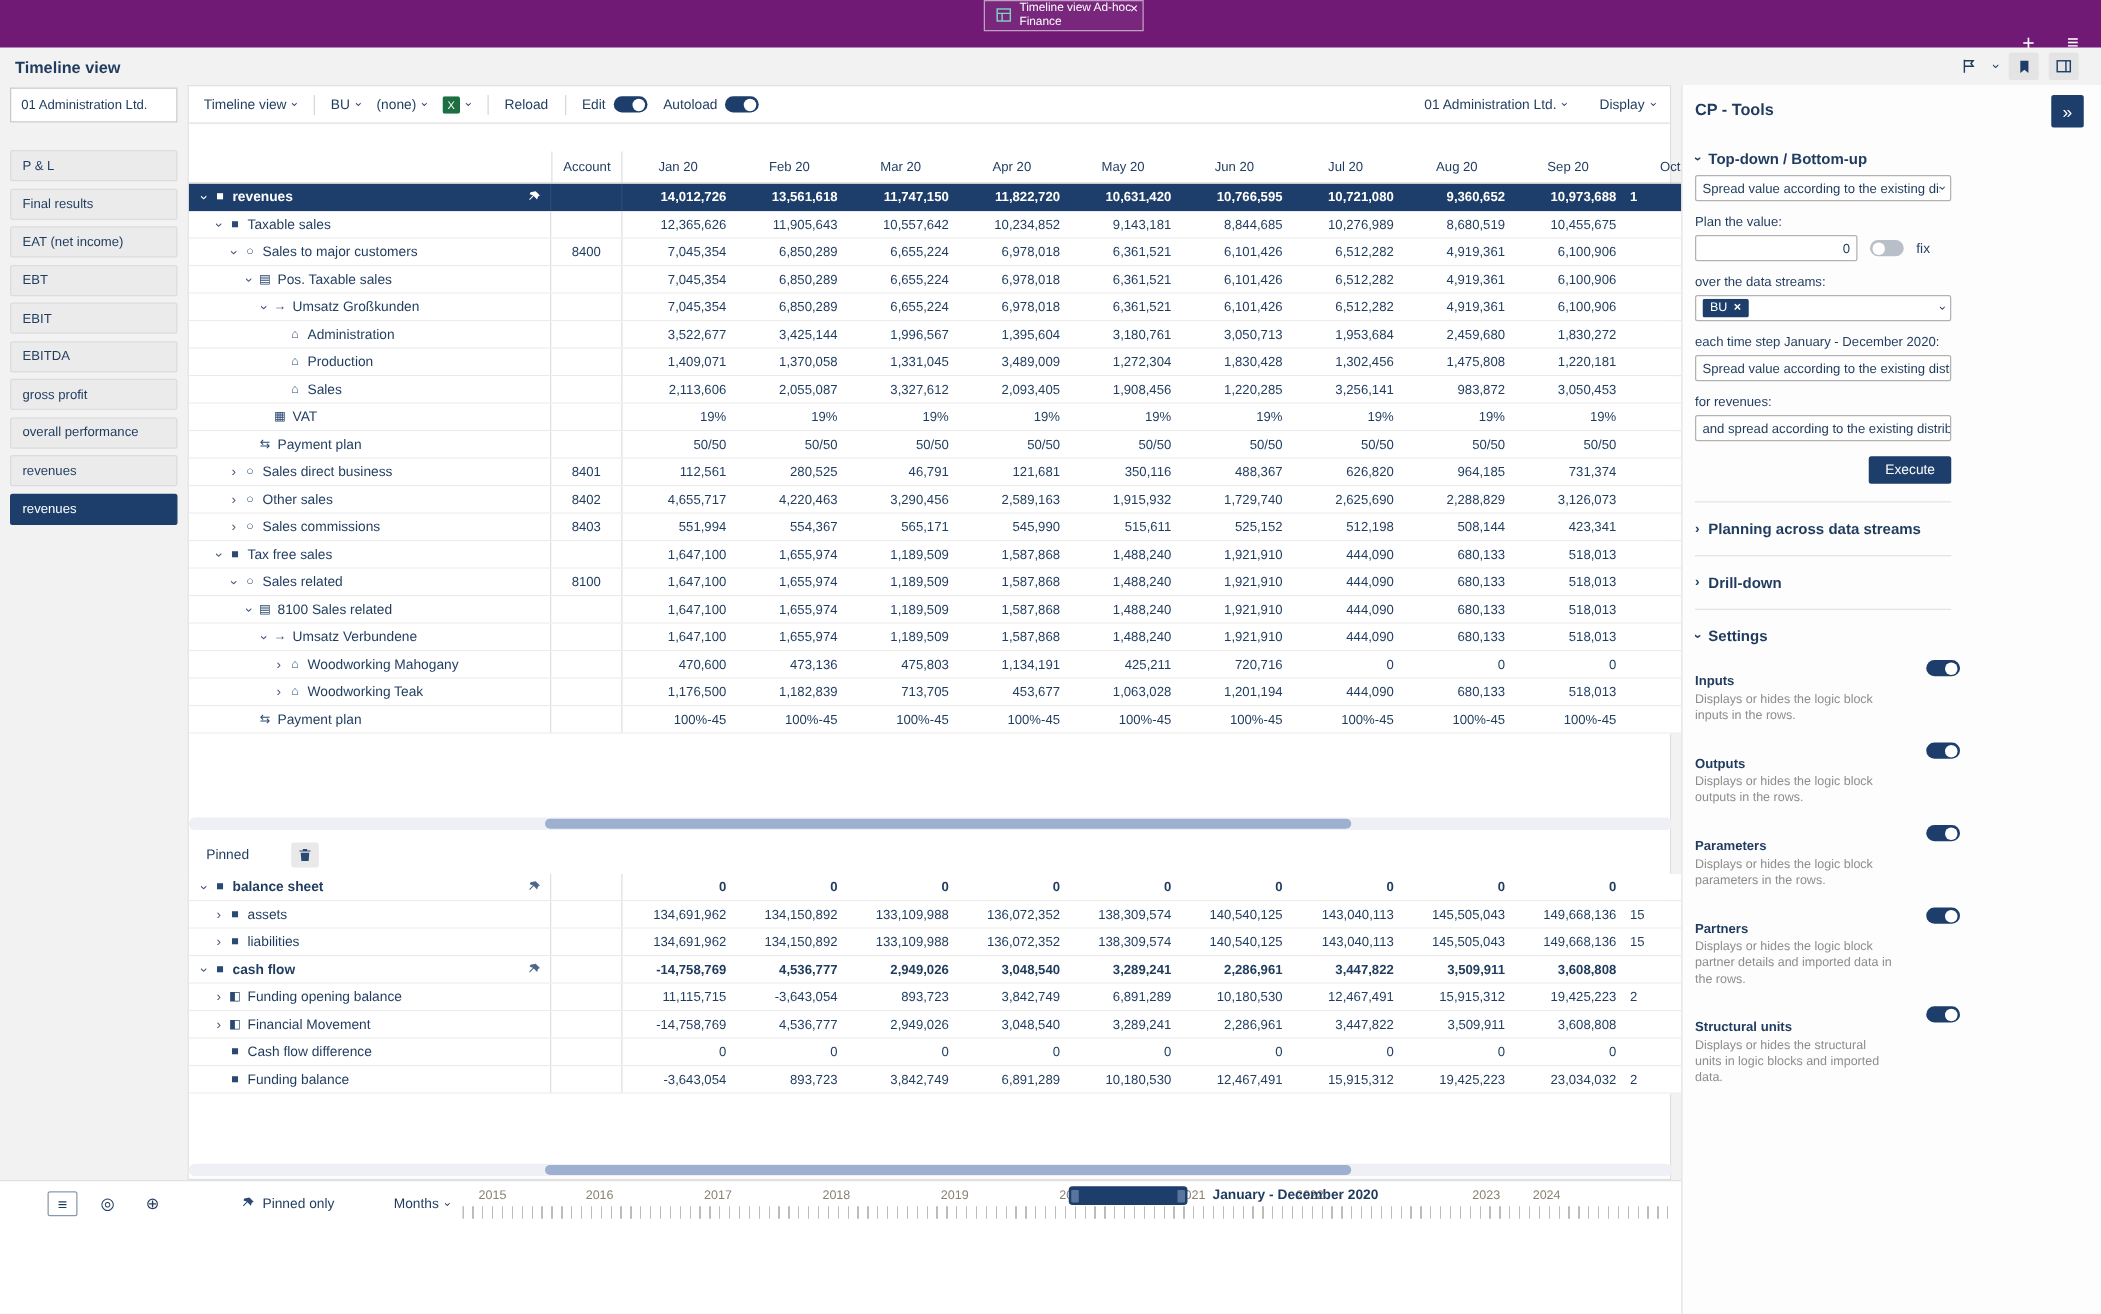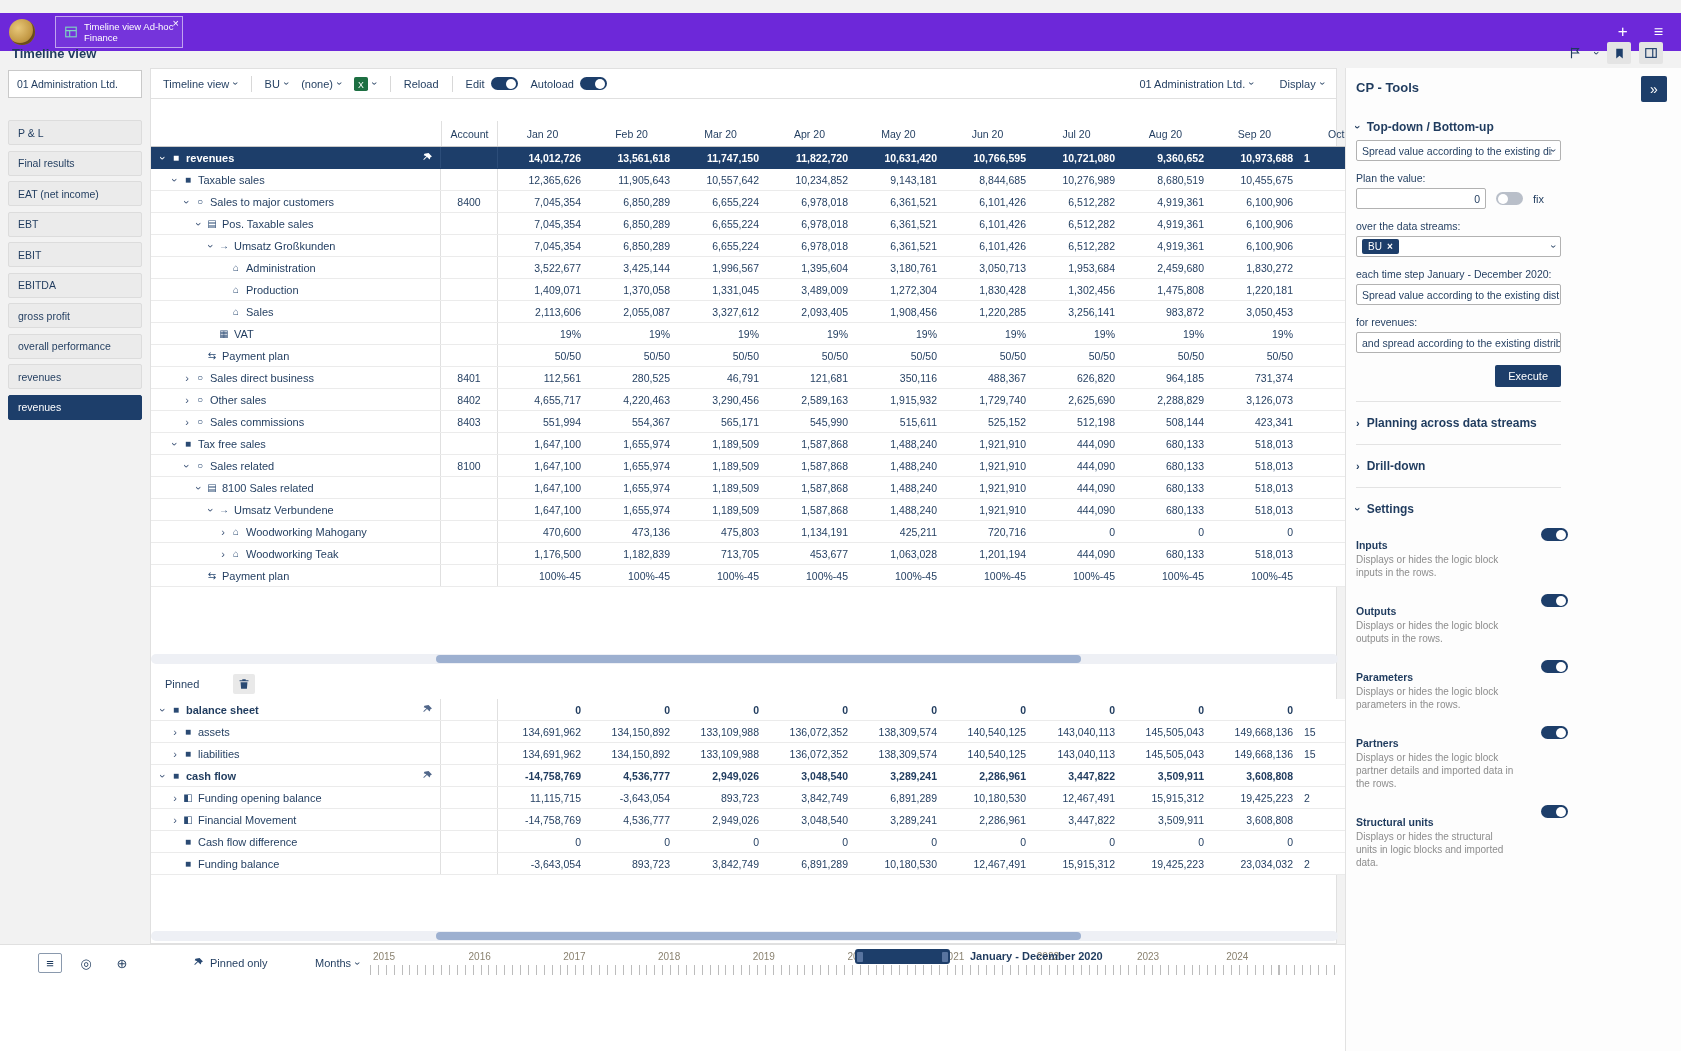--- a/index.html
+++ b/index.html
@@ -1,20 +1,20 @@
 <!DOCTYPE html>
 <html><head>
 <meta charset="utf-8">
 <style>
 *{margin:0;padding:0;box-sizing:border-box;font-family:"Liberation Sans","DejaVu Sans",sans-serif;}
 html,body{width:1681px;height:1051px;overflow:hidden;}
 body{background:#f2f2f2;color:#1f3b5e;position:relative;font-size:11px;}
 
 
-.topbar{position:absolute;left:0;top:13px;width:1681px;height:38px;background:#6d28d9;display:flex;align-items:center;}
+.topbar{position:absolute;left:0;top:0;width:1681px;height:38px;background:#701a75;display:flex;align-items:center;flex-direction:column;}
 .logo{width:26px;height:26px;border-radius:50%;margin-left:9px;background:radial-gradient(circle at 35% 35%,#e8c87a 0%,#c49a46 55%,#8a6524 100%);box-shadow:inset -2px -2px 0 #6b4d1b;}
 .tab{margin-left:20px;height:32px;display:flex;align-items:center;gap:6px;border:1px solid rgba(255,255,255,.55);background:rgba(255,255,255,.06);padding:0 8px;position:relative;min-width:128px;}
 .tab-icon{width:14px;height:14px;}
 .tab-text{color:#fff;font-size:9.5px;line-height:1.2;}
 .tab-close{position:absolute;right:3px;top:0px;color:#fff;font-size:11px;cursor:pointer;}
 .topbar-right{margin-left:auto;display:flex;align-items:center;gap:26px;margin-right:18px;color:#fff;}
 .tb-plus{font-size:17px;cursor:pointer;}
 .tb-menu{font-size:16px;cursor:pointer;}
 
 
@@ -797,29 +797,29 @@
         <path fill="#2a4a73" d="M8.8 1.2 12.8 5.2 11 6l-.9 2.8L7 5.7 3.4 9.3l-.7-.7L6.3 5 3.2 3.9 4 2.1z"></path>
       </svg>
     <span>Pinned only</span>
   </div>
   <div class="months-dd">
     <span>Months</span>
       <span class="dd-chev">›</span>
   </div>
   <div class="ruler">
     <div id="ruler-years">
-        <span class="year" style="left: 14px;">2015</span>
+        <span class="year" style="left: 24px;">2015</span>
         <span class="year" style="left: 109.7px;">2016</span>
         <span class="year" style="left: 204.4px;">2017</span>
         <span class="year" style="left: 299.1px;">2018</span>
         <span class="year" style="left: 393.8px;">2019</span>
         <span class="year" style="left: 488.5px;">2020</span>
         <span class="year" style="left: 583.2px;">2021</span>
         <span class="year" style="left: 677.9px;">2022</span>
-        <span class="year" style="left: 778px; text-align: right;">2023</span>
+        <span class="year" style="left: 819px; text-align: right;">2023</span>
         <span class="year" style="left: 867.3px;">2024</span>
       </div>
     <div class="ticks"></div>
     <div class="range-slider">
       <span class="grip l"></span>
       <span class="grip r"></span>
     </div>
     <div class="range-label">January - December 2020</div>
   </div>
 </div>

